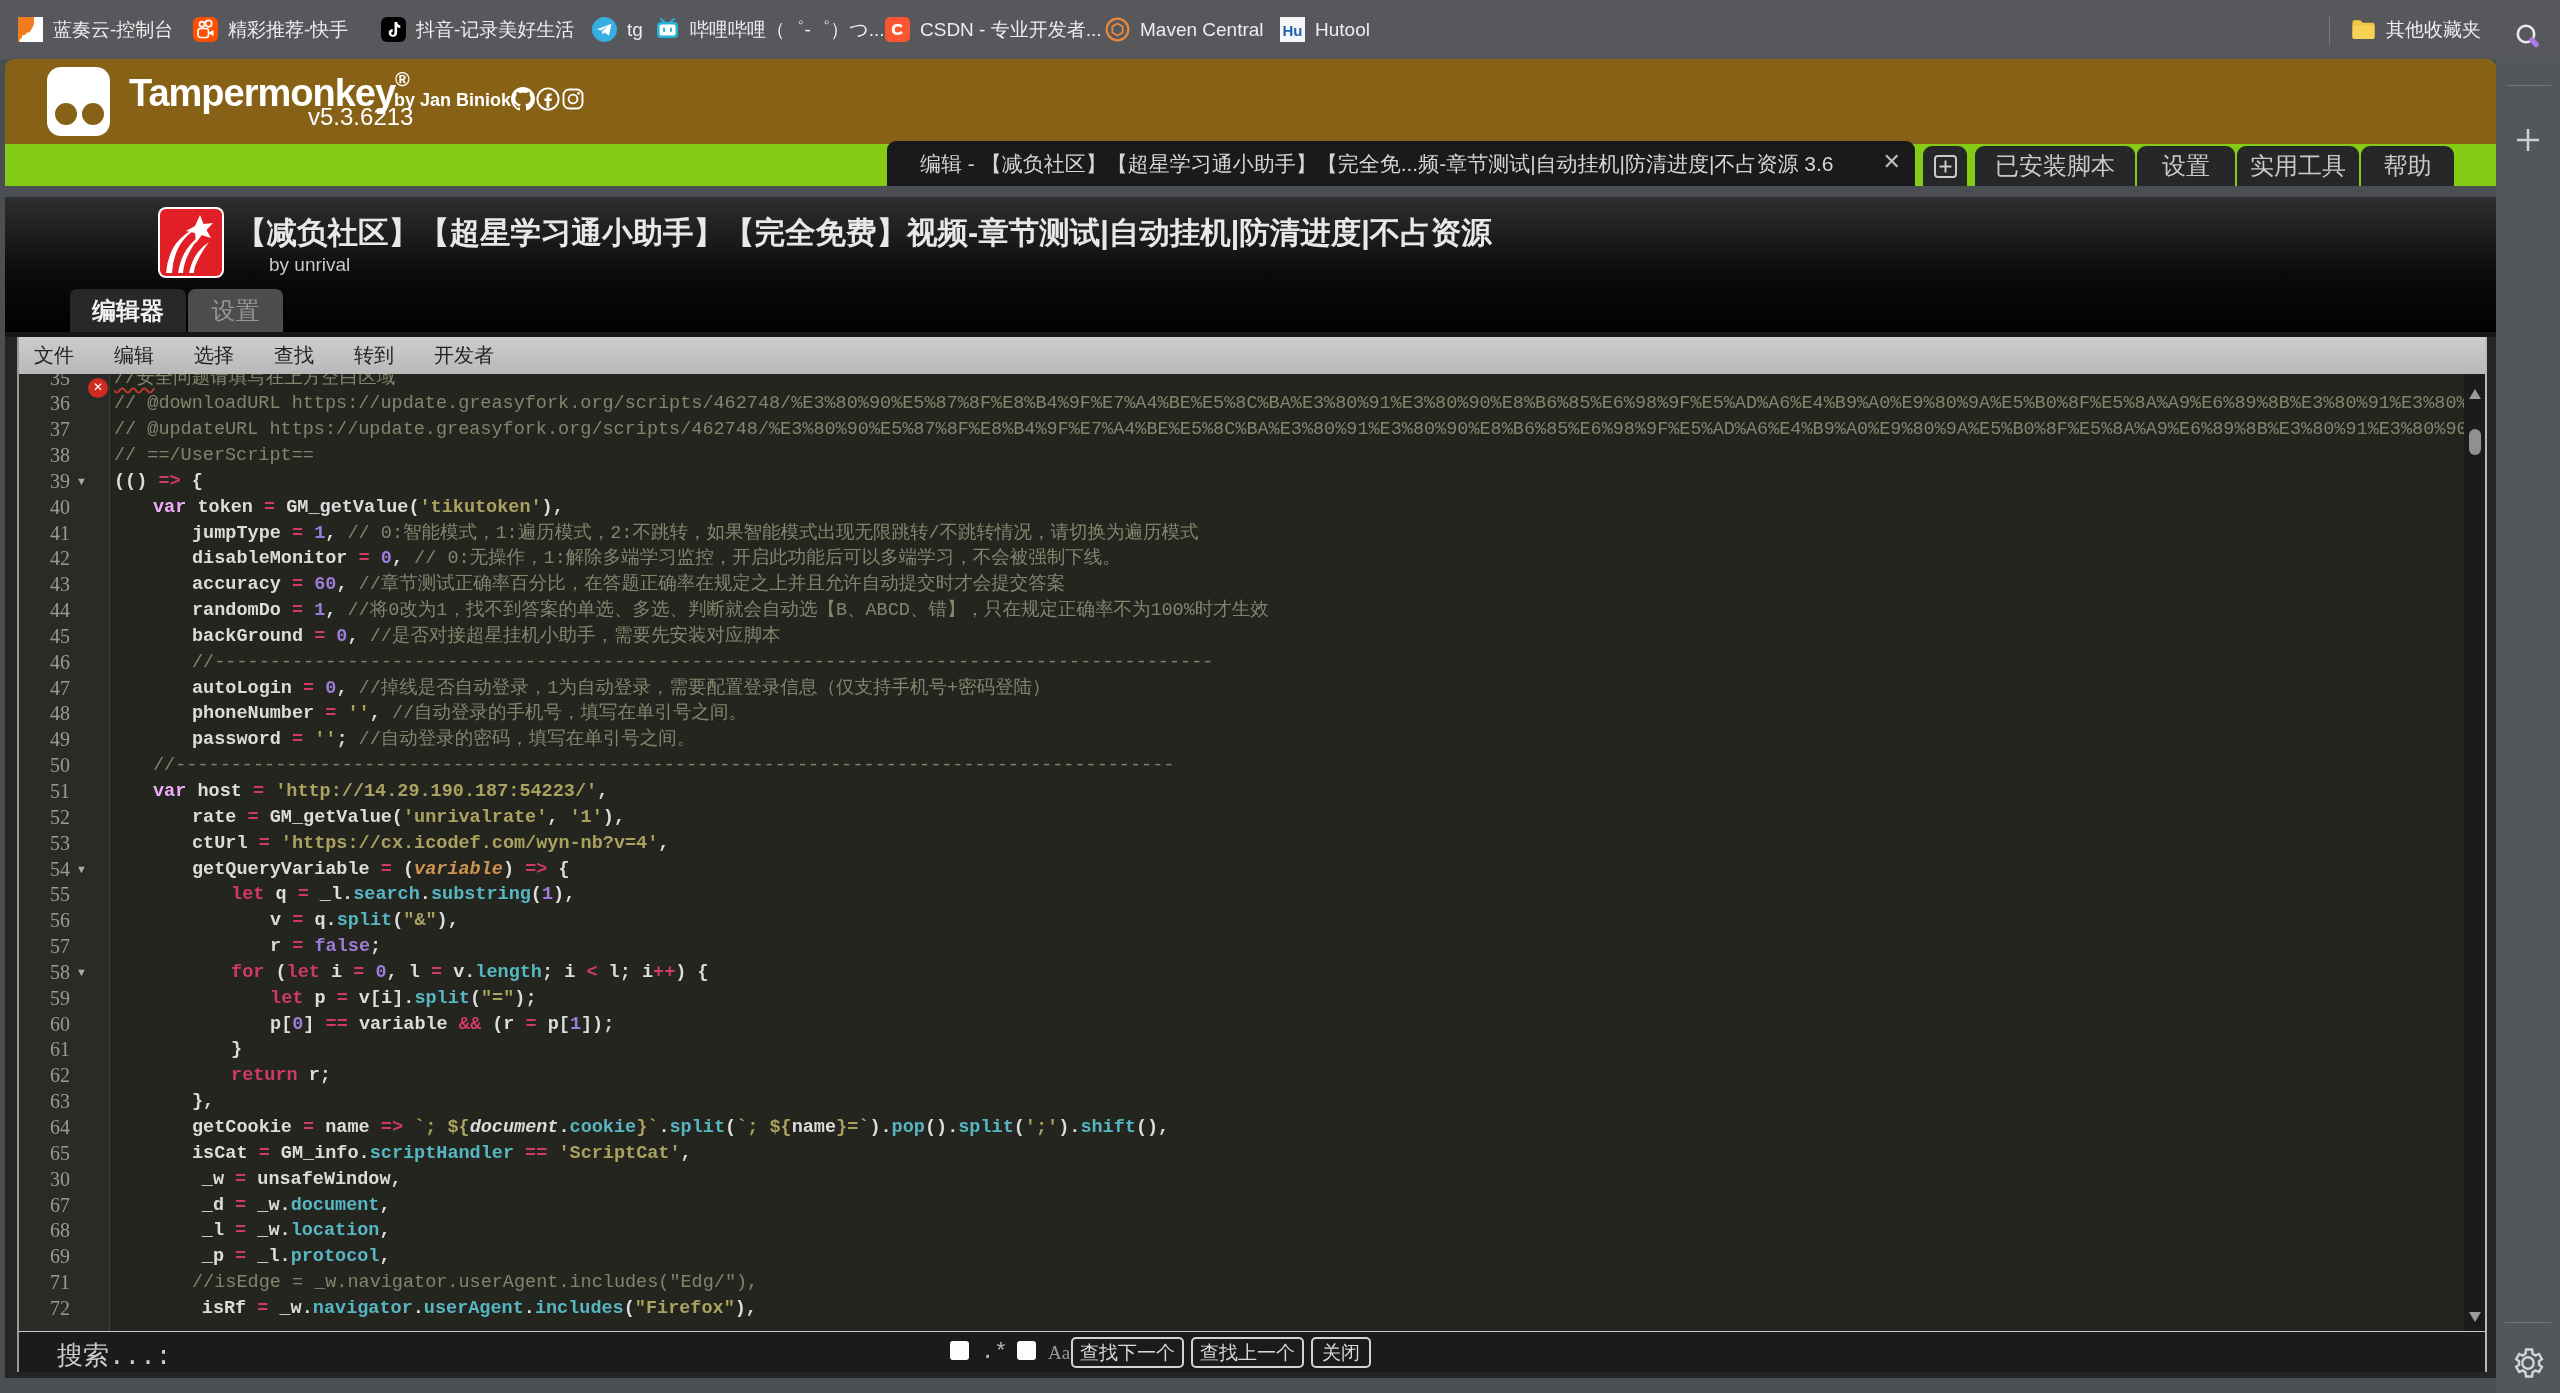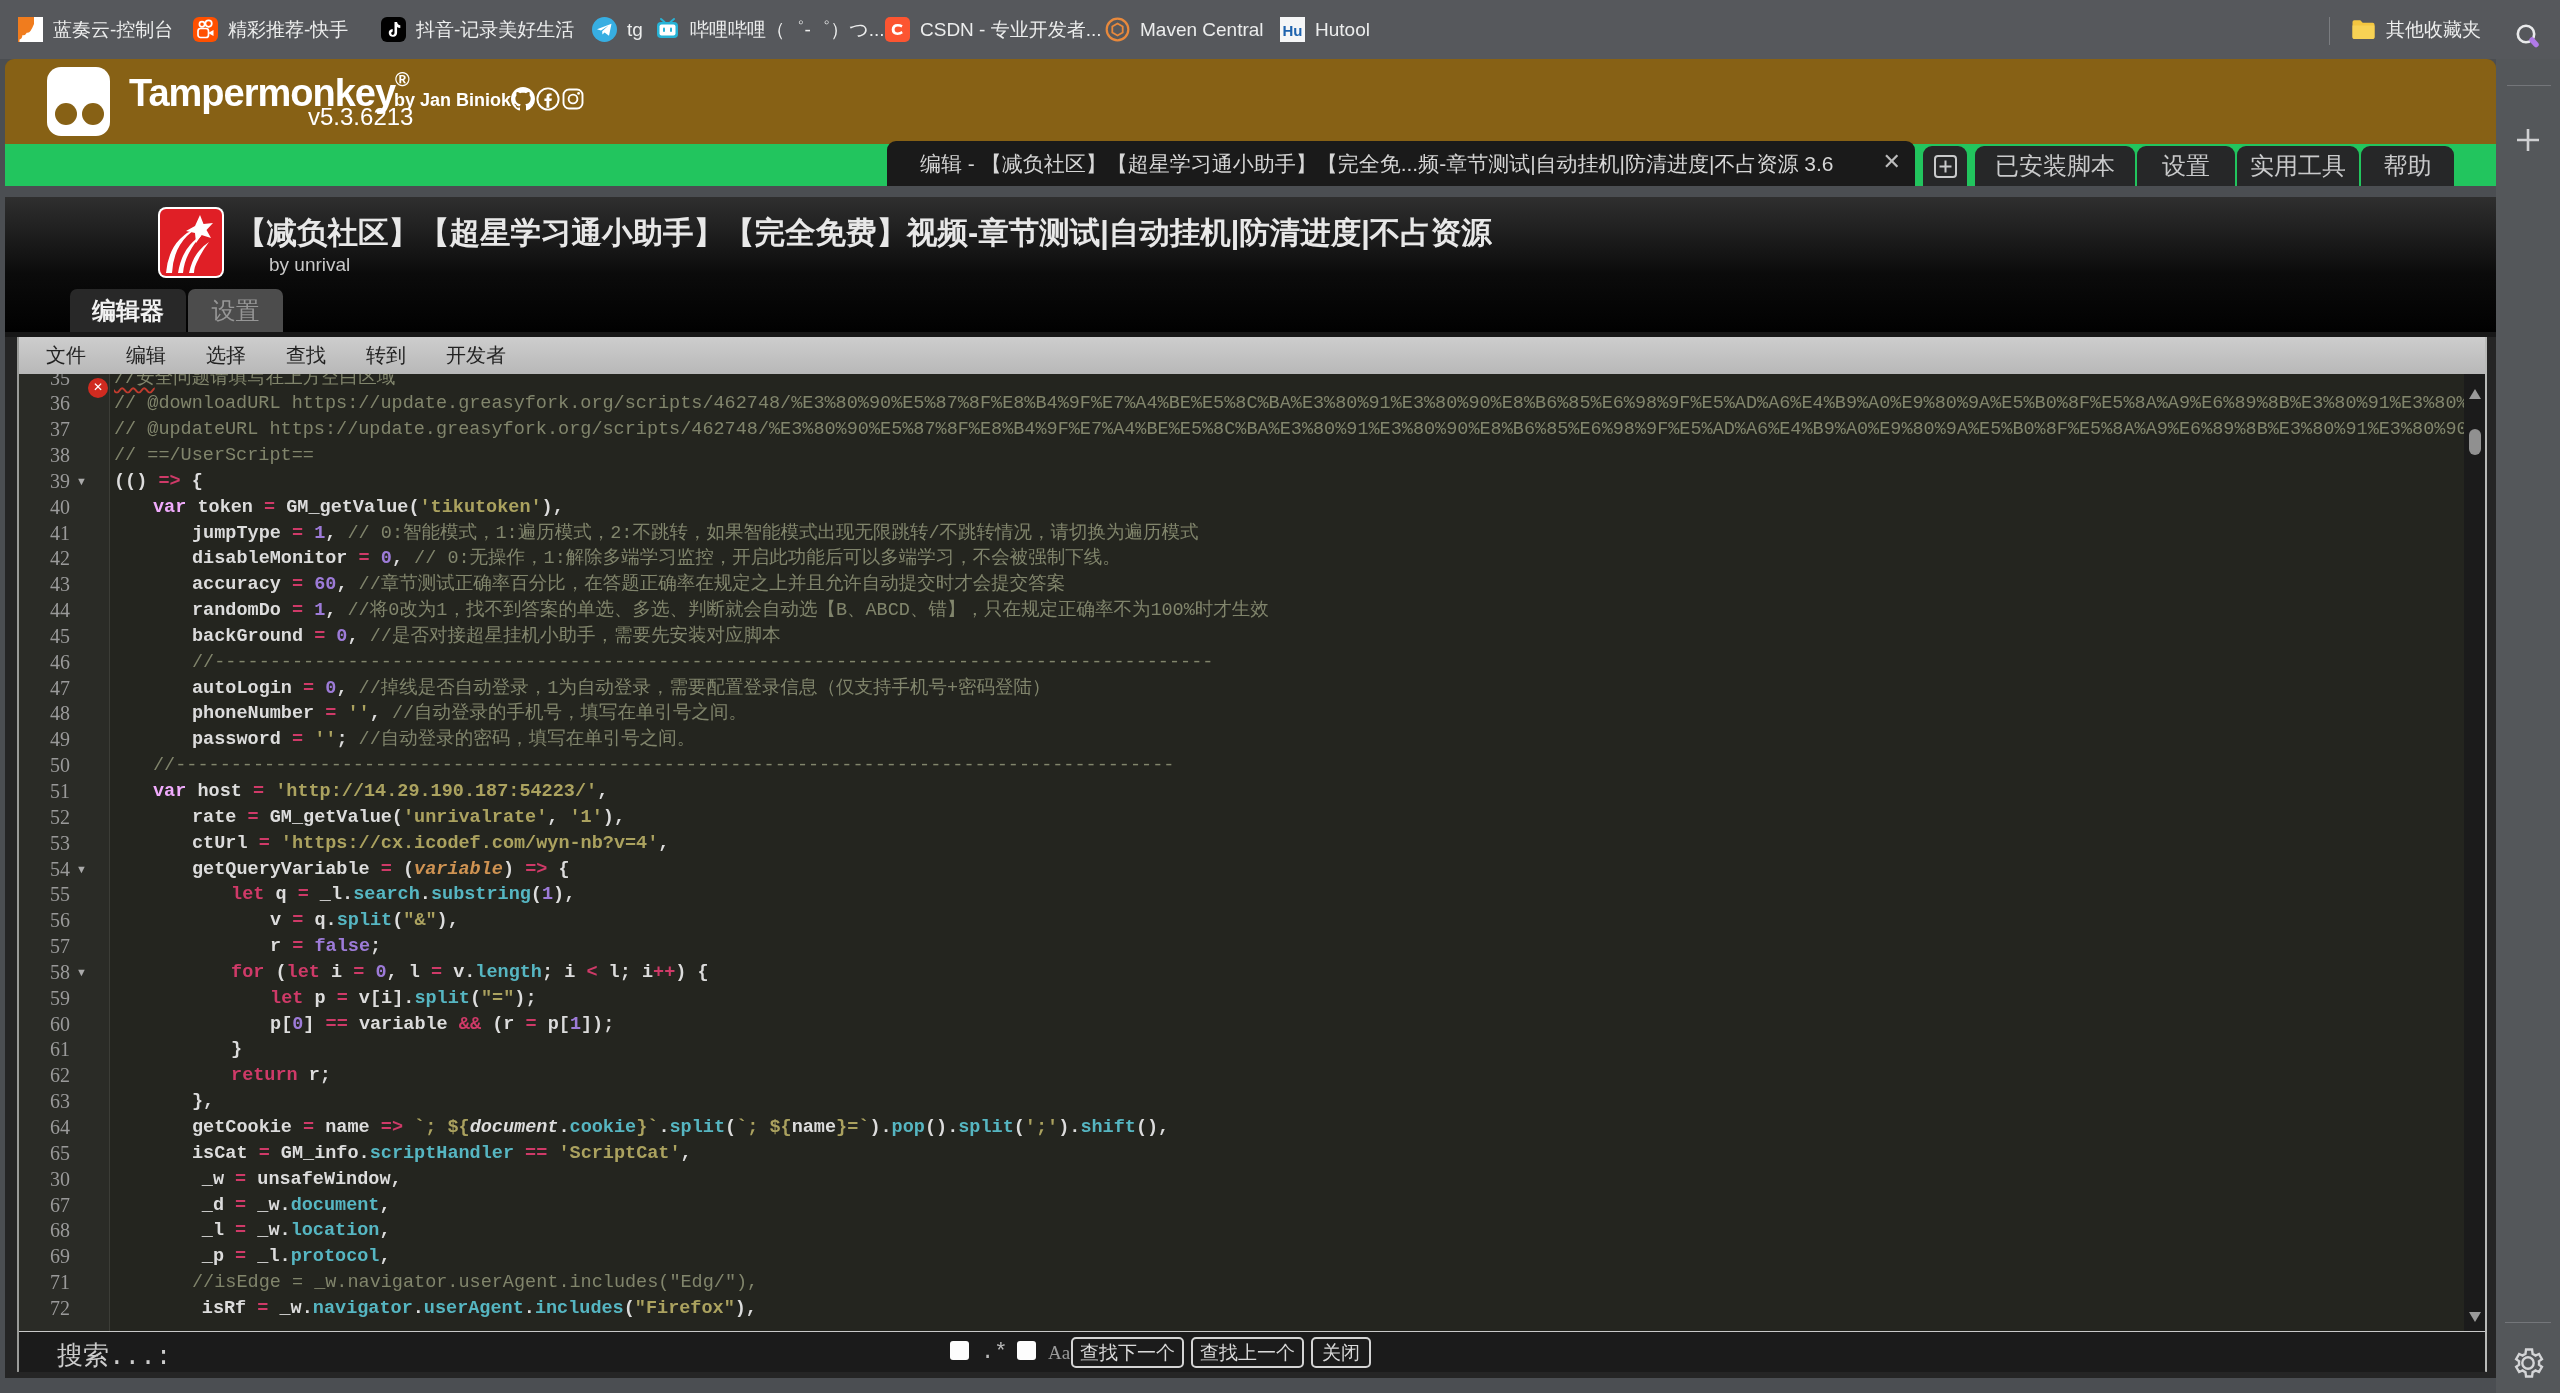--- a/index.html
+++ b/index.html
@@ -1,21 +1,21 @@
 <!DOCTYPE html>
 <html><head><meta charset="utf-8"><style>
 *{margin:0;padding:0;box-sizing:border-box}
 html,body{width:2560px;height:1393px;overflow:hidden;background:#4b4e52;font-family:"Liberation Sans",sans-serif}
 #bmbar{position:absolute;left:0;top:0;width:2560px;height:59px;background:#56585c}
 .bm{position:absolute;top:0;height:59px;display:flex;align-items:center;color:#eceded;font-size:19px;white-space:nowrap}
 .bmi{display:inline-block;width:25px;height:25px;margin-right:10px;flex:none}
 #sidebar{position:absolute;left:2496px;top:59px;width:64px;height:1334px;background:#54575a}
 #main{position:absolute;left:5px;top:59px;width:2491px;height:1319px}
 #tmhead{position:absolute;left:0;top:0;width:2491px;height:85px;background:#876115;border-radius:9px 9px 0 0}
-#tabstrip{position:absolute;left:0;top:85px;width:2491px;height:42px;background:#22c55e}
+#tabstrip{position:absolute;left:0;top:85px;width:2491px;height:42px;background:#84cc16}
 .btab{position:absolute;bottom:0;background:#262728;border-radius:9px 9px 0 0;color:#c9cacb;font-size:24px;display:flex;align-items:center;justify-content:center;white-space:nowrap}
 #scripthead{position:absolute;left:0;top:138px;width:2491px;height:140px;background:linear-gradient(#2f2f2f,#0b0b0b 55%,#000)}
 #editzone{position:absolute;left:0;top:278px;width:2491px;height:1041px;background:#252525}
 #edpanel{position:absolute;left:12px;top:0;width:2470px;height:1035px;border-left:2px solid #9a9b99;border-right:2px solid #b9bab8;border-bottom:1px solid #8a8b89}
 #menubar{position:absolute;left:0;top:0;width:2466px;height:37px;background:linear-gradient(#cdcdcd,#b8b8b8);color:#222;font-size:20px;display:flex;align-items:center}
 .mi{margin-left:40px}
 #codearea{position:absolute;left:0;top:37px;width:2466px;height:957px;overflow:hidden;background:#24251f}
 #gutcol{position:absolute;left:0;top:0;width:91px;height:957px;background:#2a2b26;border-right:1px solid #3c3d37}
 #codelines{position:absolute;left:0;top:-8.5px;width:2466px}
 .row{position:relative;height:25.857px;line-height:25.857px;white-space:pre;font-family:"Liberation Mono",monospace;font-size:18.5px;color:#dcdcdc}
@@ -167,21 +167,21 @@
       </svg>
 <div style="position:absolute;left:231px;top:16px;color:#e8e8e8;font-size:30.5px;font-weight:bold;white-space:nowrap">【减负社区】【超星学习通小助手】【完全免费】视频-章节测试|自动挂机|防清进度|不占资源</div>
 <div style="position:absolute;left:264px;top:57px;color:#c9c9c9;font-size:19px">by unrival</div>
 <div style="position:absolute;left:65px;top:92px;width:116px;height:43px;background:#282828;border-radius:7px 7px 0 0;color:#f2f2f2;font-size:24px;font-weight:bold;text-align:center;line-height:44px">编辑器</div>
 <div style="position:absolute;left:183px;top:92px;width:95px;height:43px;background:#4c4c4c;border-radius:7px 7px 0 0;color:#969696;font-size:24px;text-align:center;line-height:44px">设置</div>
 <div style="position:absolute;left:0;top:135px;width:2491px;height:5px;background:#171717"></div>
 </div>
 <div id="editzone">
 <div id="edpanel">
 <div id="menubar">
-          <span class="mi" style="margin-left:27px">文件</span>
+          <span class="mi" style="margin-left:15px">文件</span>
           <span class="mi">编辑</span>
           <span class="mi">选择</span>
           <span class="mi">查找</span>
           <span class="mi">转到</span>
           <span class="mi">开发者</span>
         </div>
 <div id="codearea">
           <div id="gutcol"></div>
 <div id="codelines">
 <div class="row"><span class="gut">35<span class="errdot">✕</span></span><span class="ln"><span class="ce">//安</span><span class="c">全问题请填写在上方空白区域</span></span></div>

